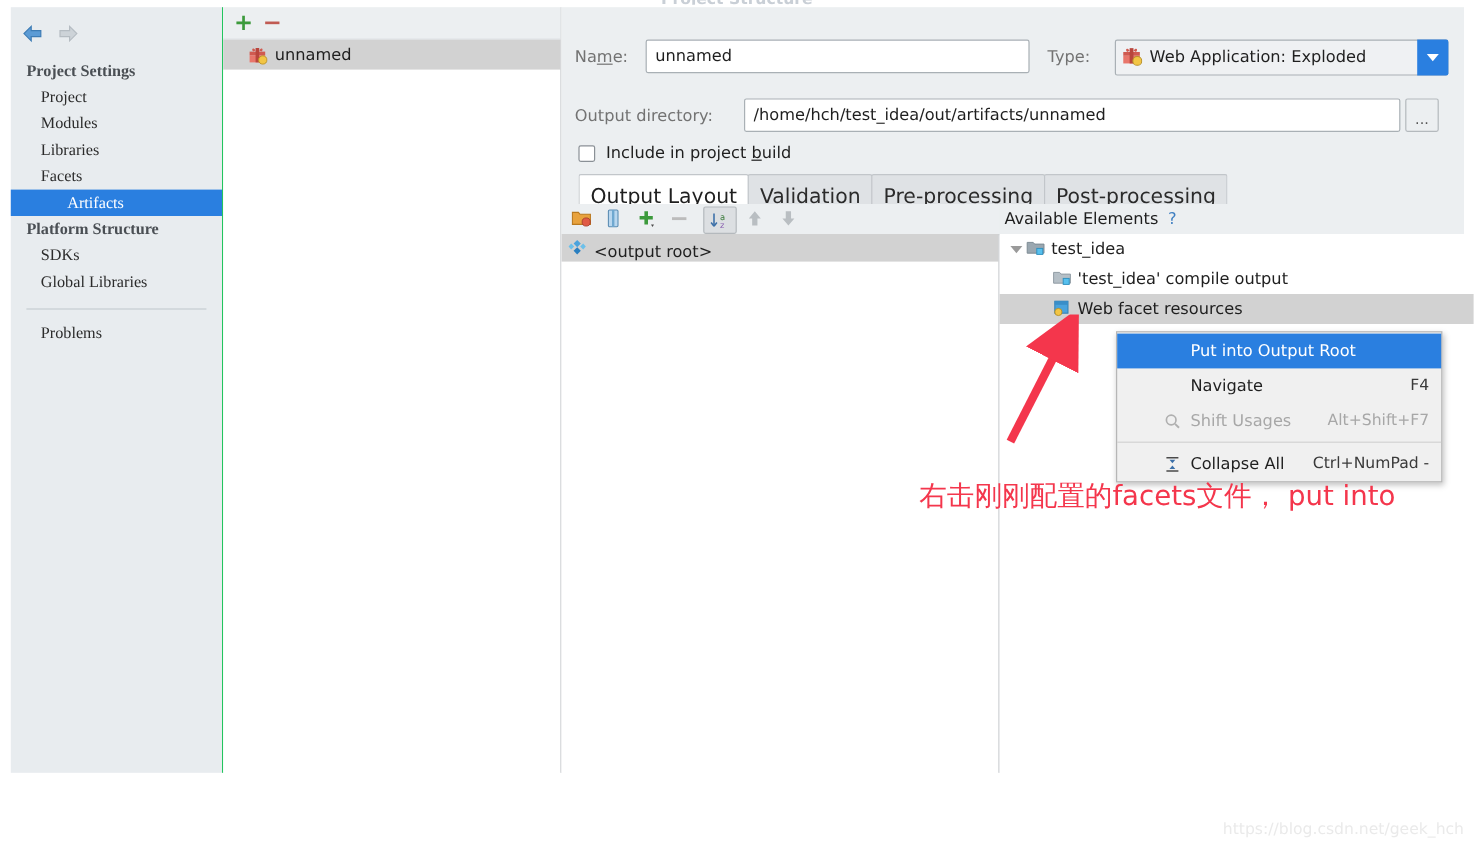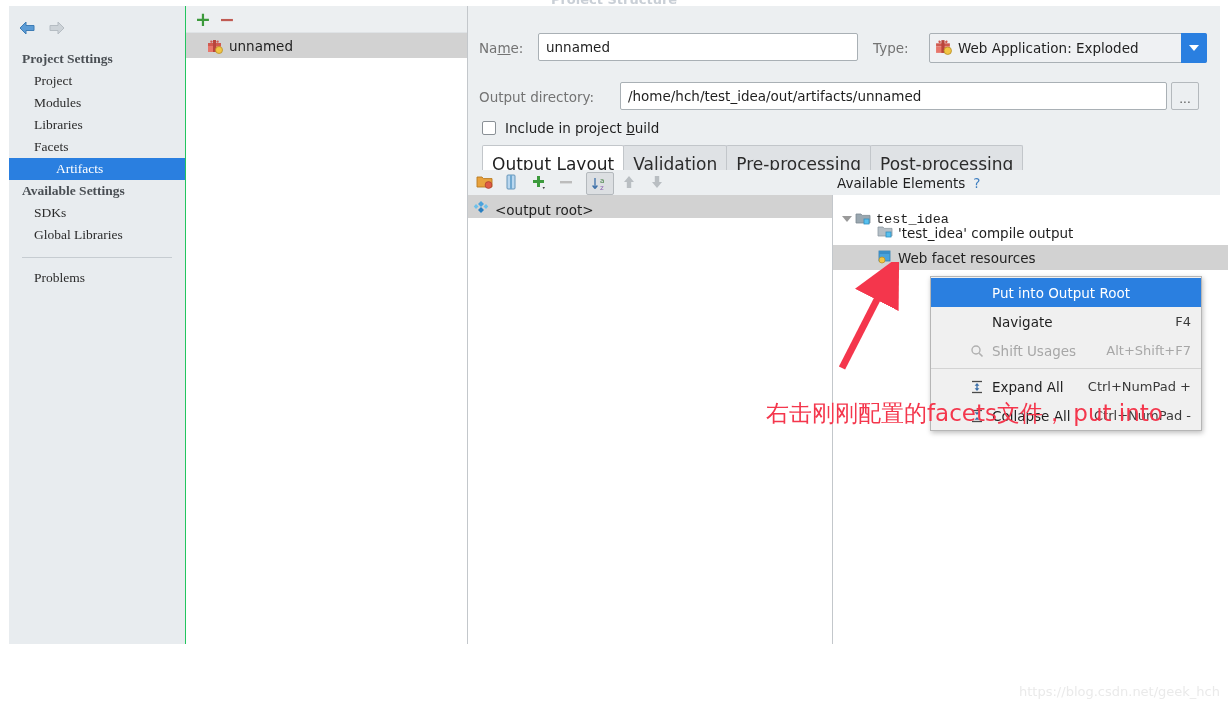--- a/index.html
+++ b/index.html
@@ -240,21 +240,21 @@
     </div>
 
     <div class="side-list">
       <div class="side-group">Project Settings</div>
       <div class="side-item">Project</div>
       <div class="side-item">Modules</div>
       <div class="side-item">Libraries</div>
       <div class="side-item">Facets</div>
       <div class="side-item selected">Artifacts</div>
 
-      <div class="side-group">Available Settings</div>
+      <div class="side-group">Platform Structure</div>
       <div class="side-item">SDKs</div>
       <div class="side-item">Global Libraries</div>
 
       <div class="side-sep"></div>
 
       <div class="side-item">Problems</div>
     </div>
   </div>
 
   <div class="artifacts-panel">
@@ -378,21 +378,21 @@
 
     <div class="pane-divider"></div>
 
     <div class="pane-right">
 
       <div class="avail-head">
         <span class="txt">Available Elements</span>
         <span class="qmark">?</span>
       </div>
 
-      <div class="tree-row" style="top:12px;padding-left:6px;font-family:Liberation Mono, monospace;">
+      <div class="tree-row" style="top:0px;padding-left:6px;">
         <span class="tw"><i></i></span>
         <span style="margin-right:5px;">
           <svg width="16" height="16" viewBox="0 0 16 16" aria-hidden="true">
             <path d="M1 4 h5 l1.2 1.4 H15 V13 H1 Z" fill="#9aa7b0" stroke="#7b8992" stroke-width="0.8"></path>
             <rect x="9" y="9" width="5" height="5" fill="#57c0ee" stroke="#2f90c0" stroke-width="0.8"></rect>
           </svg>
         </span>
         <span>test_idea</span>
       </div>
 
@@ -441,33 +441,20 @@
           <circle cx="6" cy="6" r="4" fill="none" stroke="#b0b0b0" stroke-width="1.4"></circle>
           <path d="M9.2 9.2 L12.5 12.5" stroke="#b0b0b0" stroke-width="1.6"></path>
         </svg>
       </span>
       <span class="ctx-lbl">Shift Usages</span>
       <span class="ctx-key">Alt+Shift+F7</span>
     </div>
 
     <div class="ctx-sep"></div>
 
-    <div class="ctx-item">
-      <span class="ctx-ico">
-        <svg width="14" height="14" viewBox="0 0 14 14" aria-hidden="true">
-          <path d="M2 1.5 h10" stroke="#4a4a4a" stroke-width="1.3"></path>
-          <path d="M2 12.5 h10" stroke="#4a4a4a" stroke-width="1.3"></path>
-          <path d="M7 4 v6" stroke="#3b6fa8" stroke-width="1.3"></path>
-          <path d="M7 3 L4.6 5.8 h4.8 Z" fill="#3b6fa8"></path>
-          <path d="M7 11 L4.6 8.2 h4.8 Z" fill="#3b6fa8"></path>
-        </svg>
-      </span>
-      <span class="ctx-lbl">Expand All</span>
-      <span class="ctx-key">Ctrl+NumPad +</span>
-    </div>
 
     <div class="ctx-item">
       <span class="ctx-ico">
         <svg width="14" height="14" viewBox="0 0 14 14" aria-hidden="true">
           <path d="M2 1.5 h10" stroke="#4a4a4a" stroke-width="1.3"></path>
           <path d="M2 12.5 h10" stroke="#4a4a4a" stroke-width="1.3"></path>
           <path d="M7 6 L4.6 3.2 h4.8 Z" fill="#3b6fa8"></path>
           <path d="M7 8 L4.6 10.8 h4.8 Z" fill="#3b6fa8"></path>
         </svg>
       </span>

